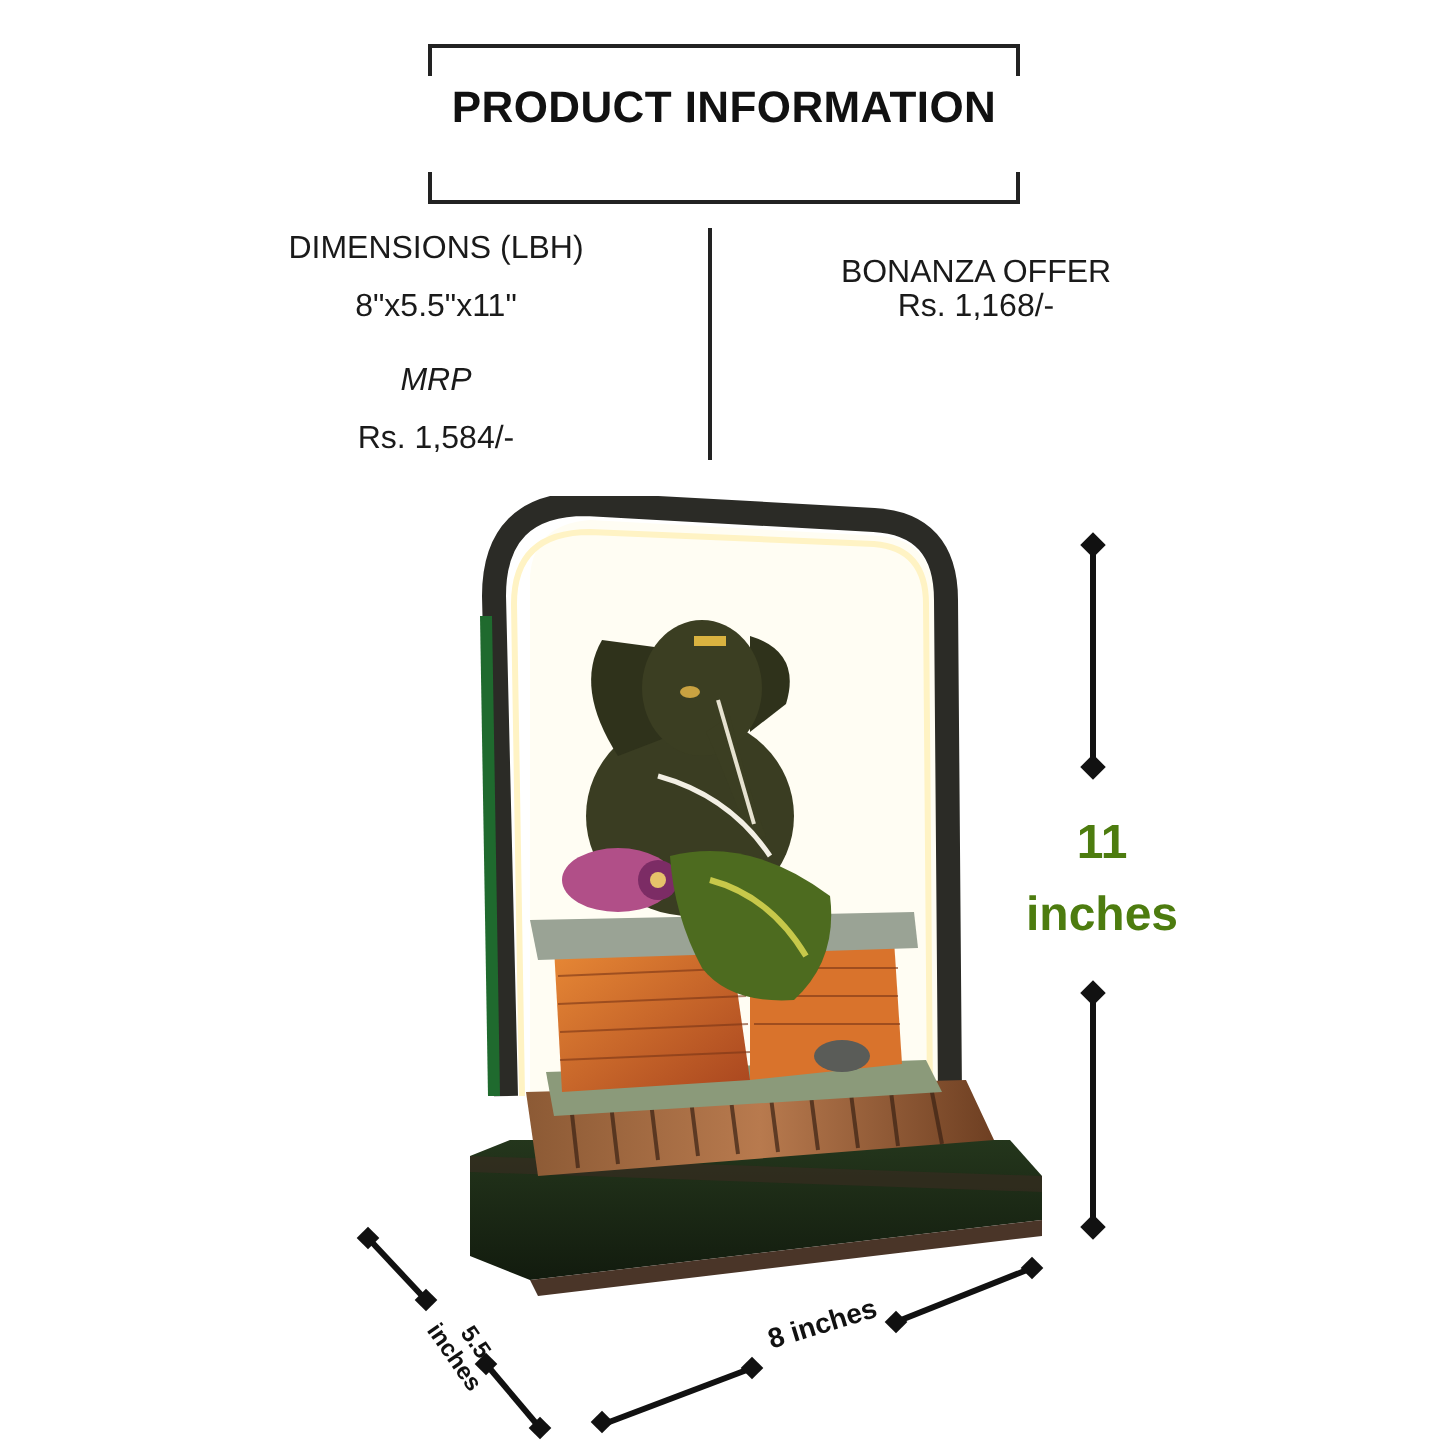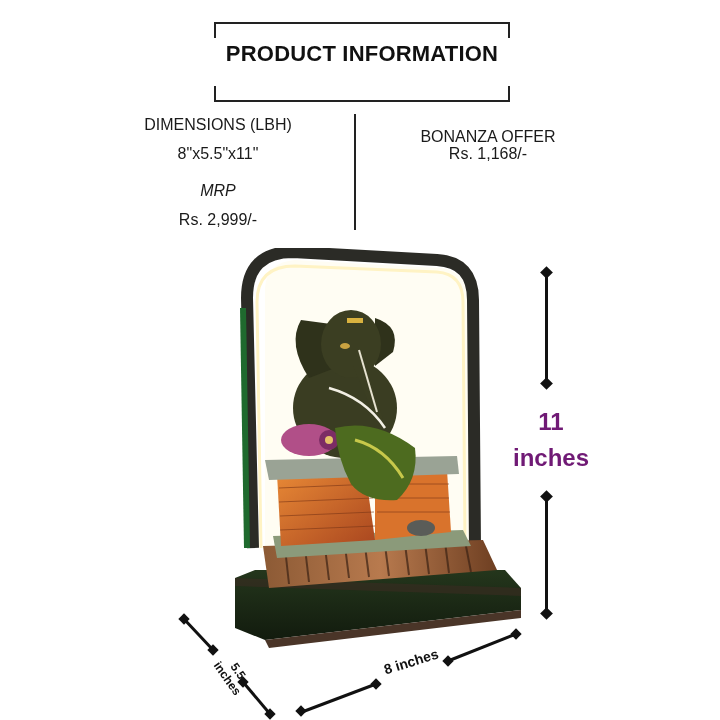--- a/index.html
+++ b/index.html
@@ -29,21 +29,21 @@
     }
     .divider { position: absolute; left: 354px; top: 114px; width: 2px; height: 116px; background: #222; }
 
     .product { position: absolute; left: 225px; top: 248px; width: 300px; height: 400px; }
 
     .arrow-v { position: absolute; width: 3px; background: #111; }
     .diamond { position: absolute; width: 9px; height: 9px; background: #111; transform: rotate(45deg); }
 
     .height-label {
       position: absolute; left: 496px; top: 404px; width: 110px; text-align: center;
-      font-size: 24px; font-weight: bold; line-height: 36px; color: #701a75;
+      font-size: 24px; font-weight: bold; line-height: 36px; color: #4d7c0f;
     }
     .width-label {
       position: absolute; left: 382px; top: 662px; font-size: 14px; font-weight: bold;
       transform: rotate(-17deg); transform-origin: left top; color: #111; white-space: nowrap;
     }
     .depth-label {
       position: absolute; left: 196px; top: 654px; font-size: 12px; font-weight: bold;
       transform: rotate(55deg); transform-origin: left top; color: #111; text-align: center; line-height: 13px;
     }
   </style>
@@ -56,21 +56,21 @@
   <div class="tick tl"></div>
   <div class="tick tr"></div>
   <div class="tick bl"></div>
   <div class="tick br"></div>
   <div class="title-text">PRODUCT INFORMATION</div>
 </div>
 
 <div class="info-label" style="left:118px; top:116px; width:200px;">DIMENSIONS (LBH)</div>
 <div class="info-value" style="left:118px; top:145px; width:200px;">8"x5.5"x11"</div>
 <div class="info-label" style="left:118px; top:182px; width:200px;font-style:italic;">MRP</div>
-<div class="info-value" style="left:118px; top:211px; width:200px;">Rs. 2,999/-</div>
+<div class="info-value" style="left:118px; top:211px; width:200px;">Rs. 1,584/-</div>
 
 <div class="divider"></div>
 
 <div class="info-label" style="left:388px; top:116px; width:200px;margin-top:12px;">BONANZA OFFER</div>
 <div class="info-value" style="left:388px; top:145px; width:200px;">Rs. 1,168/-</div>
 
 <div class="product">
   <svg width="300" height="400" viewBox="0 0 300 400">
     <defs>
       <linearGradient id="brick" x1="0" y1="0" x2="1" y2="1">

